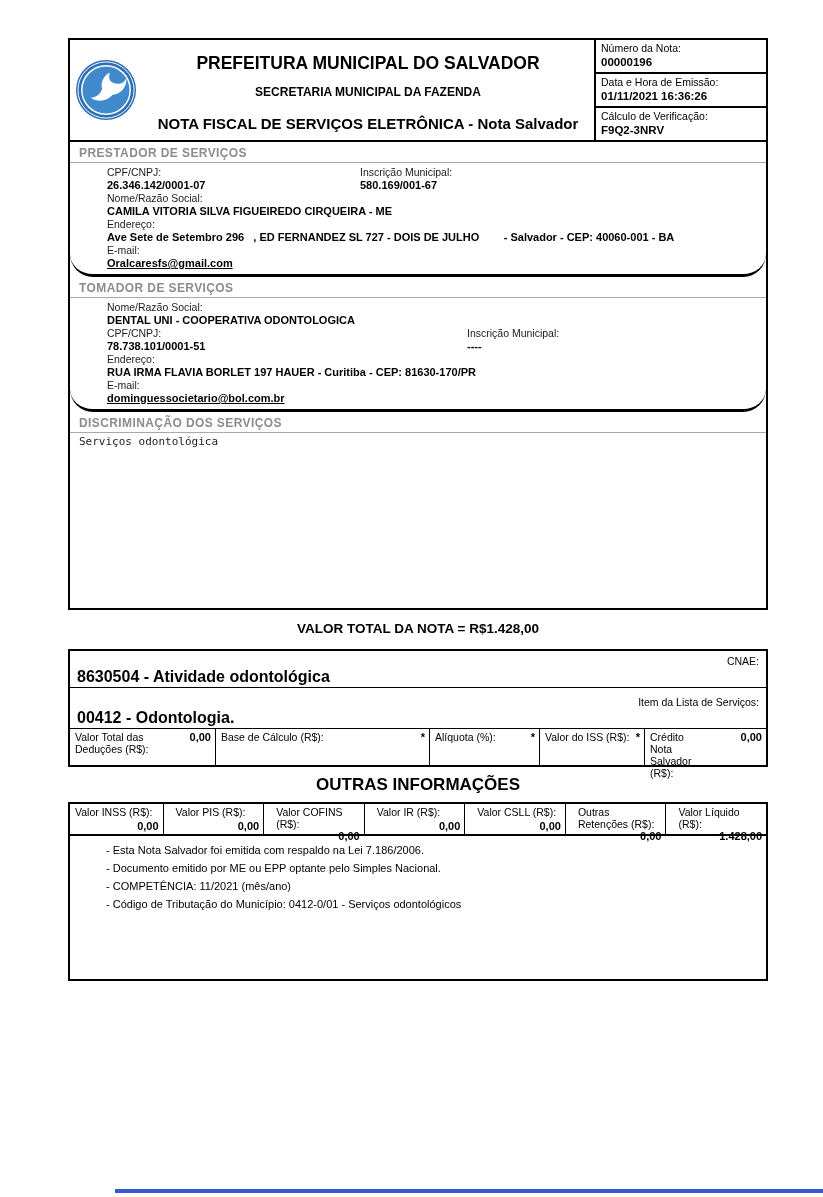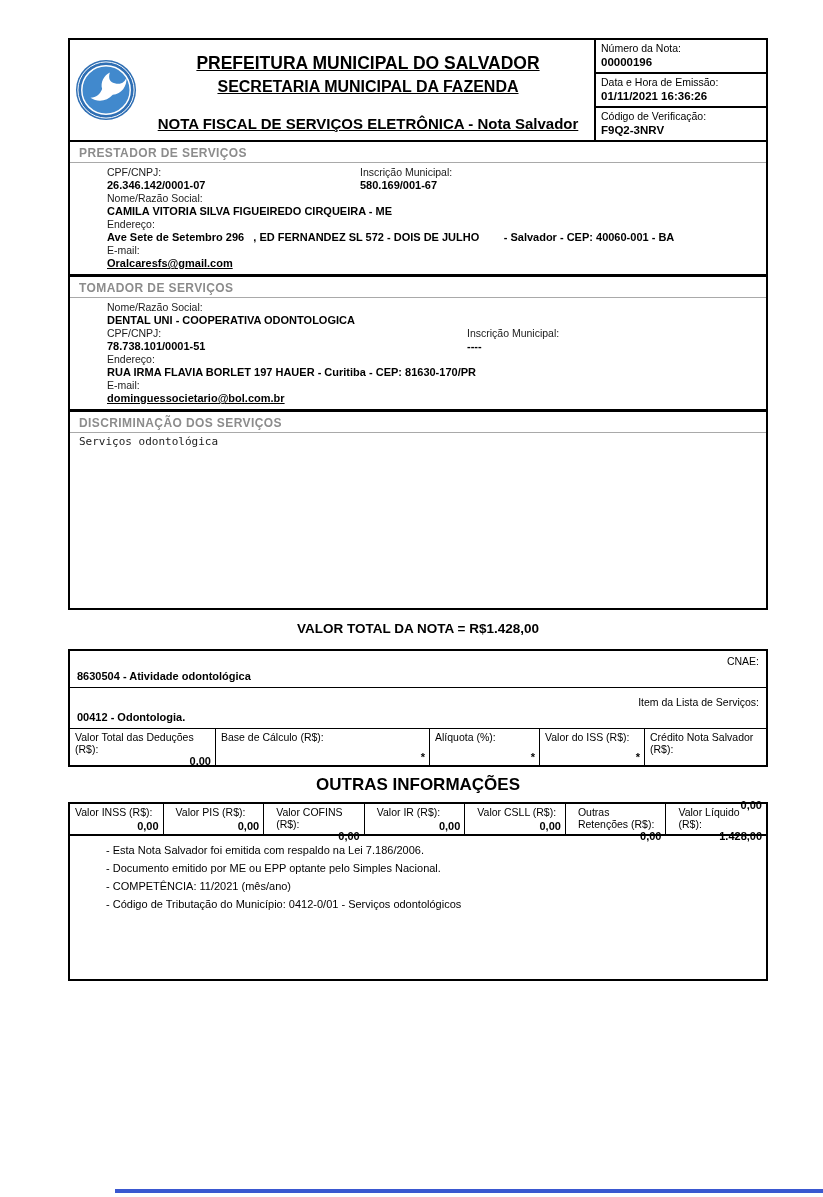--- a/index.html
+++ b/index.html
@@ -10,32 +10,32 @@
     color: #000;
     position: relative;
   }
   .doc { position: absolute; left: 68px; top: 38px; width: 700px; }
 
   
   .main-box { border: 2px solid #000; height: 572px; display: flex; flex-direction: column; }
 
   .header { display: flex; border-bottom: 2px solid #000; height: 102px; flex: none; }
   .logo-cell { width: 72px; display: flex; align-items: center; justify-content: center; flex: none; }
-  .title-cell { flex: 1; display: flex; flex-direction: column; align-items: center; text-decoration: underline; }
+  .title-cell { flex: 1; display: flex; flex-direction: column; align-items: center; }
   .main-title { font-size: 17.5px; font-weight: bold; margin-top: 13px; white-space: nowrap; }
-  .subtitle { font-size: 16px; font-weight: bold; margin-top: 4px; }
+  .subtitle { font-size: 12px; font-weight: bold; margin-top: 11px; }
   .doc-type { font-size: 15px; font-weight: bold; margin-top: auto; margin-bottom: 8px; }
 
   .info-panel { width: 172px; flex: none; border-left: 2px solid #000; display: flex; flex-direction: column; }
   .info-row { flex: 1; padding: 2px 5px; border-bottom: 2px solid #000; }
   .info-row:last-child { border-bottom: none; }
   .info-label { font-size: 10.5px; line-height: 13px; }
   .info-value { font-size: 11.5px; font-weight: bold; line-height: 14px; }
 
-  .section { border-bottom: 3px solid #000; flex: none; }
+  .section { border-bottom: 3px solid #000; flex: none; border-radius: 23px; }
   .section-title {
     color: #8c8c8c; font-weight: bold; font-size: 12px;
     letter-spacing: 0.4px; padding: 4px 9px 2px;
     border-bottom: 1px solid #a9a9a9;
   }
   .section-body { padding: 3px 9px 4px; margin-left: 28px; }
   .lbl { font-size: 10.5px; color: #1a1a1a; line-height: 13px; white-space: pre-wrap; }
   .val { font-size: 11px; font-weight: bold; line-height: 13px; white-space: pre-wrap; }
   .val.email { text-decoration: underline; }
   .cols { display: flex; }
@@ -45,24 +45,24 @@
 
   .section.servicos { flex: 1; border-bottom: none; display: flex; flex-direction: column; }
   .mono { font-family: "DejaVu Sans Mono", monospace; font-size: 11px; padding: 2px 9px; color: #222; }
 
   
   .total-line { text-align: center; font-weight: bold; font-size: 13.5px; margin: 11px 0 13px; }
 
   
   .cnae-box { border: 2px solid #000; }
   .cnae-label { font-size: 10.5px; padding: 4px 7px 0; line-height: 13px; text-align: right; }
-  .cnae-value { font-size: 11px; font-weight: bold; padding: 2px 7px 4px; border-bottom: 1px solid #000; line-height: 13px; }
+  .cnae-value { font-size: 16px; font-weight: bold; padding: 2px 7px 4px; border-bottom: 1px solid #000; line-height: 13px; }
   .cnae-label.item { padding-top: 8px; }
   .calc-row { display: flex; height: 36px; }
-  .calc-cell { border-right: 1px solid #000; padding: 2px 4px 2px 5px; display: flex; flex-direction: column; justify-content: space-between; }
+  .calc-cell { border-right: 1px solid #000; padding: 2px 4px 2px 5px; display: flex; flex-direction: row; justify-content: space-between; }
   .calc-cell:last-child { border-right: none; gap: 44px; }
   .calc-c1 { width: 146px; flex: none; }
   .calc-c2 { width: 214px; flex: none; }
   .calc-c3 { width: 110px; flex: none; }
   .calc-c4 { width: 105px; flex: none; }
   .calc-c5 { flex: 1; }
   .cell-label { font-size: 10.5px; line-height: 12px; }
   .cell-value { font-size: 11px; font-weight: bold; text-align: right; line-height: 12px; }
 
   
@@ -101,21 +101,21 @@
       <div class="info-panel">
         <div class="info-row">
           <div class="info-label">Número da Nota:</div>
           <div class="info-value">00000196</div>
         </div>
         <div class="info-row">
           <div class="info-label">Data e Hora de Emissão:</div>
           <div class="info-value">01/11/2021 16:36:26</div>
         </div>
         <div class="info-row">
-          <div class="info-label">Código de Verificação:</div>
+          <div class="info-label">Cálculo de Verificação:</div>
           <div class="info-value">F9Q2-3NRV</div>
         </div>
       </div>
     </div>
 
     <div class="section">
       <div class="section-title">PRESTADOR DE SERVIÇOS</div>
       <div class="section-body">
         <div class="cols">
           <div class="col-left-p">
@@ -123,21 +123,21 @@
             <div class="val">26.346.142/0001-07</div>
           </div>
           <div class="col-rest">
             <div class="lbl">Inscrição Municipal:</div>
             <div class="val">580.169/001-67</div>
           </div>
         </div>
         <div class="lbl">Nome/Razão Social:</div>
         <div class="val">CAMILA VITORIA SILVA FIGUEIREDO CIRQUEIRA - ME</div>
         <div class="lbl">Endereço:</div>
-        <div class="val">Ave Sete de Setembro 296   , ED FERNANDEZ SL 572 - DOIS DE JULHO        - Salvador - CEP: 40060-001 - BA</div>
+        <div class="val">Ave Sete de Setembro 296   , ED FERNANDEZ SL 727 - DOIS DE JULHO        - Salvador - CEP: 40060-001 - BA</div>
         <div class="lbl">E-mail:</div>
         <div class="val email">Oralcaresfs@gmail.com</div>
       </div>
     </div>
 
     <div class="section">
       <div class="section-title">TOMADOR DE SERVIÇOS</div>
       <div class="section-body">
         <div class="lbl">Nome/Razão Social:</div>
         <div class="val">DENTAL UNI - COOPERATIVA ODONTOLOGICA</div>

